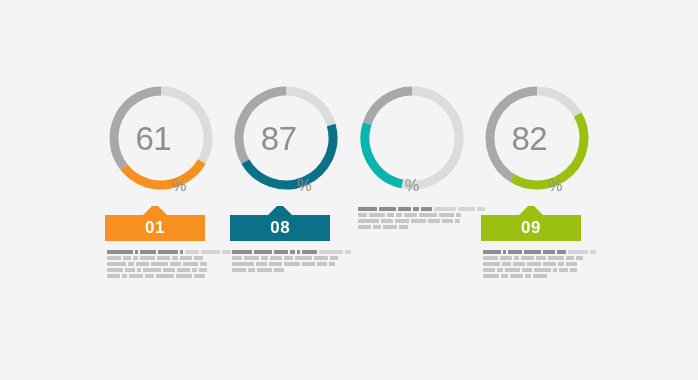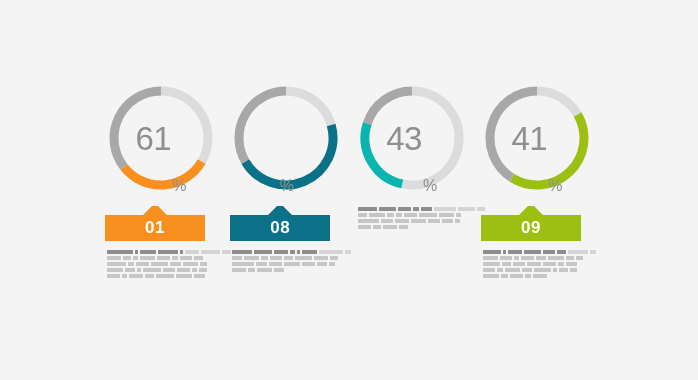--- a/index.html
+++ b/index.html
@@ -221,20 +221,21 @@
         </div>
       </div>
       <div class="column">
         <div class="donut-wrap">
           <svg width="114" height="120" viewBox="0 0 114 120" class="donut-svg">
             <path d="M 57.00 13.00 A 47 47 0 0 1 102.18 47.05" fill="none" stroke="#dcdcdc" stroke-width="9" stroke-linecap="butt"></path>
             <path d="M 102.18 47.05 A 47 47 0 0 1 16.30 83.50" fill="none" stroke="#0b7188" stroke-width="9" stroke-linecap="butt"></path>
             <path d="M 16.30 83.50 A 47 47 0 0 1 57.00 13.00" fill="none" stroke="#a8a8a8" stroke-width="9" stroke-linecap="butt"></path>
           </svg>
           <div class="donut-label">
+            <span class="pct-value">87</span>
             <span class="pct-sign">%</span>
           </div>
         </div>
         <div class="banner-wrap">
           <svg width="100" height="36" viewBox="0 0 100 36" class="banner-svg">
             <path d="M 0 10 L 38 10 L 47 1 L 53 1 L 62 10 L 100 10 L 100 36 L 0 36 Z" fill="#0b7188"></path>
           </svg>
           <div class="banner-num">
             <span>08</span>
           </div>
@@ -278,21 +279,20 @@
         </div>
       </div>
       <div class="column">
         <div class="donut-wrap">
           <svg width="114" height="120" viewBox="0 0 114 120" class="donut-svg">
             <path d="M 57.00 13.00 A 47 47 0 1 1 47.23 105.97" fill="none" stroke="#dcdcdc" stroke-width="9" stroke-linecap="butt"></path>
             <path d="M 47.23 105.97 A 47 47 0 0 1 12.30 45.48" fill="none" stroke="#0ab5b0" stroke-width="9" stroke-linecap="butt"></path>
             <path d="M 12.30 45.48 A 47 47 0 0 1 57.00 13.00" fill="none" stroke="#a8a8a8" stroke-width="9" stroke-linecap="butt"></path>
           </svg>
           <div class="donut-label">
-            <span class="pct-value">43</span>
             <span class="pct-sign">%</span>
           </div>
         </div>
         <div class="faux-text">
           <div class="faux-line head">
             <span class="faux-word" style="width: 19px;"></span>
             <span class="faux-word" style="width: 17px;"></span>
             <span class="faux-word" style="width: 13px;"></span>
             <span class="faux-word" style="width: 6px;"></span>
             <span class="faux-word" style="width: 11px;"></span>
@@ -328,21 +328,21 @@
         </div>
       </div>
       <div class="column">
         <div class="donut-wrap">
           <svg width="114" height="120" viewBox="0 0 114 120" class="donut-svg">
             <path d="M 57.00 13.00 A 47 47 0 0 1 97.70 36.50" fill="none" stroke="#dcdcdc" stroke-width="9" stroke-linecap="butt"></path>
             <path d="M 97.70 36.50 A 47 47 0 0 1 32.09 99.86" fill="none" stroke="#9cc011" stroke-width="9" stroke-linecap="butt"></path>
             <path d="M 32.09 99.86 A 47 47 0 0 1 57.00 13.00" fill="none" stroke="#a8a8a8" stroke-width="9" stroke-linecap="butt"></path>
           </svg>
           <div class="donut-label">
-            <span class="pct-value">41</span>
+            <span class="pct-value">82</span>
             <span class="pct-sign">%</span>
           </div>
         </div>
         <div class="banner-wrap">
           <svg width="100" height="36" viewBox="0 0 100 36" class="banner-svg">
             <path d="M 0 10 L 38 10 L 47 1 L 53 1 L 62 10 L 100 10 L 100 36 L 0 36 Z" fill="#9cc011"></path>
           </svg>
           <div class="banner-num">
             <span>09</span>
           </div>

